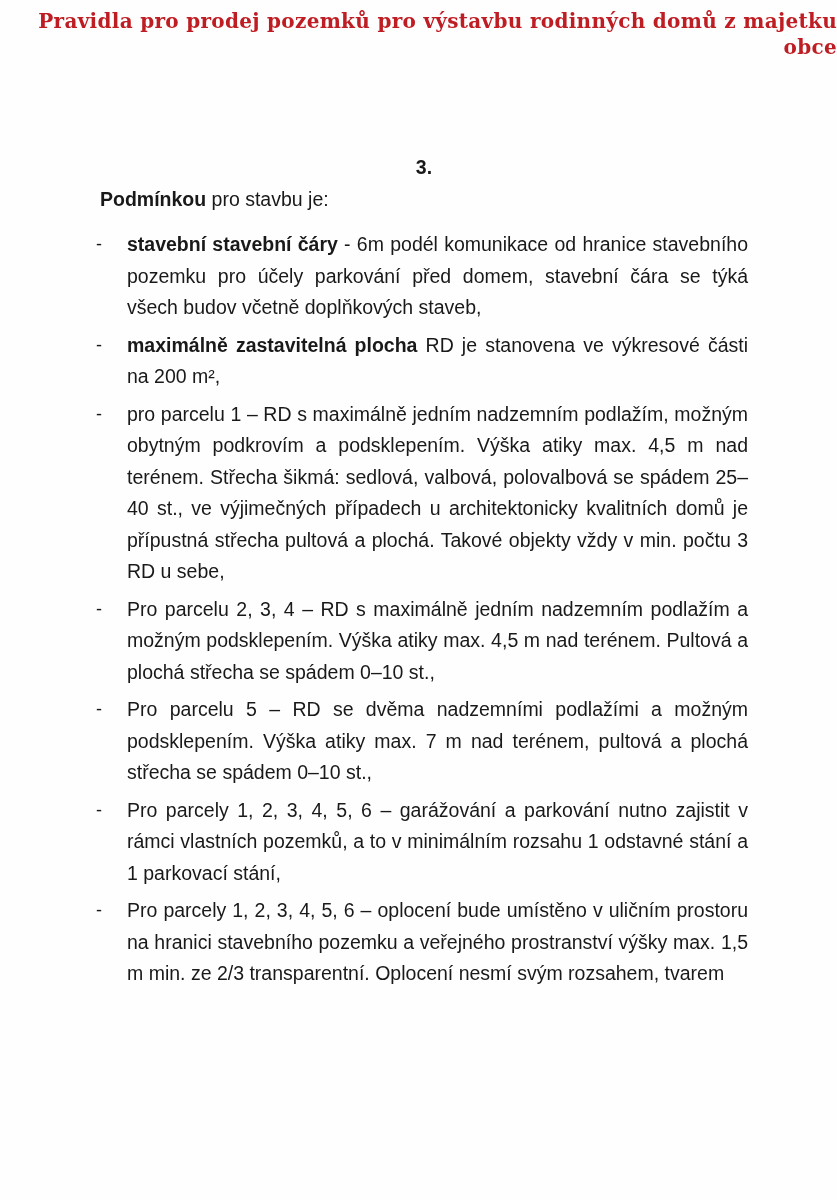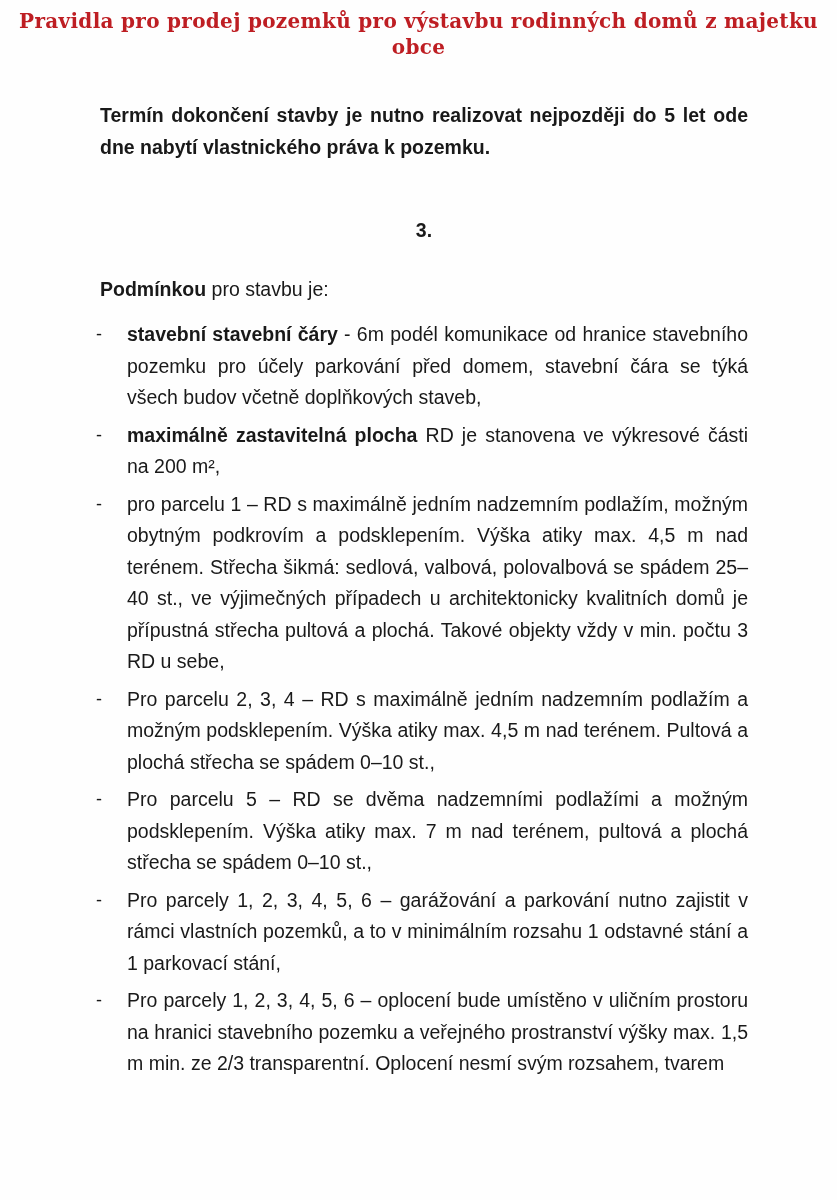--- a/index.html
+++ b/index.html
@@ -10,21 +10,21 @@
     width: 837px;
     height: 1200px;
     margin: 0 auto;
     background: #fefefe;
     overflow: hidden;
     font-family: "Liberation Sans", sans-serif;
     color: #191919;
   }
   .doc-title {
     padding-top: 8px;
-    text-align: center;
+    text-align: right;
     font-family: "DejaVu Serif", serif;
     font-weight: bold;
     font-size: 20px;
     line-height: 26px;
     letter-spacing: 0.3px;
     color: #be1e23;
   }
   .doc-body {
     padding: 40px 89px 0 100px;
     font-size: 19.5px;
@@ -32,21 +32,21 @@
   }
   .intro {
     font-weight: bold;
     text-align: justify;
   }
   .section-number {
     margin-top: 52px;
     text-align: center;
     font-weight: bold;
   }
-  .lead { margin-top: 27px; }
+  .lead { margin-top: 0; }
   .bold { font-weight: bold; }
   .bullets { margin-top: 14px; margin-left: -4px; }
   .bullet {
     display: flex;
     align-items: flex-start;
     margin-bottom: 6px;
   }
   .dash {
     flex: 0 0 31px;
     width: 31px;
@@ -61,21 +61,20 @@
 <body>
 
 <div class="page">
 
   <header class="doc-title">
     <div>Pravidla pro prodej pozemků pro výstavbu rodinných domů z majetku obce</div>
   </header>
 
   <div class="doc-body">
 
-    <p class="intro">Termín dokončení stavby je nutno realizovat nejpozději do 5 let ode dne nabytí vlastnického práva k pozemku.</p>
 
     <p class="section-number">3.</p>
 
     <p class="lead"><span class="bold">Podmínkou</span><span> pro stavbu je:</span></p>
 
     <div class="bullets">
 
       <div class="bullet">
         <span class="dash">-</span>
         <p class="btext"><span class="bold">stavební stavební čáry</span><span> - 6m podél komunikace od hranice stavebního pozemku pro účely parkování před domem, stavební čára se týká všech budov včetně doplňkových staveb,</span></p>

